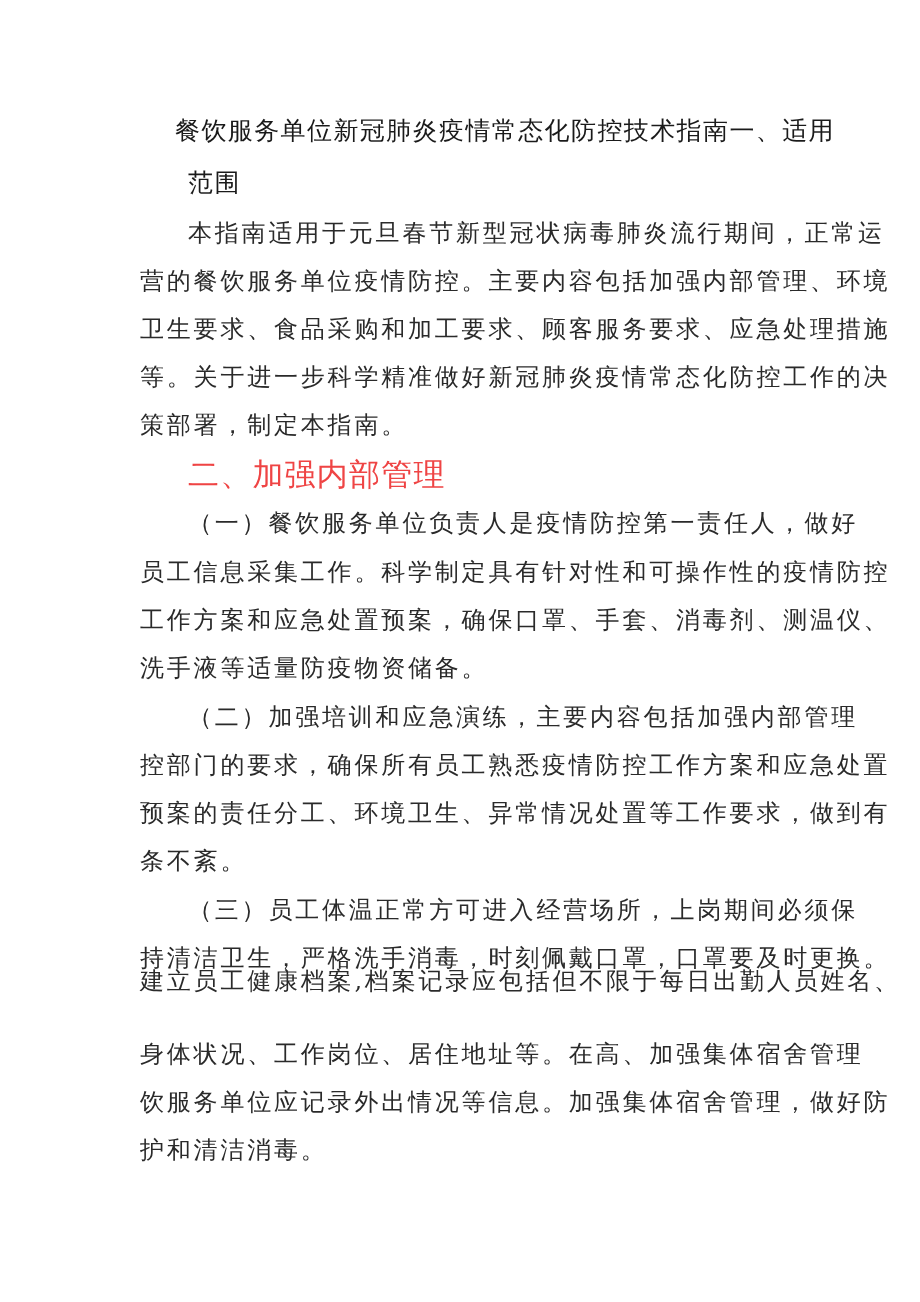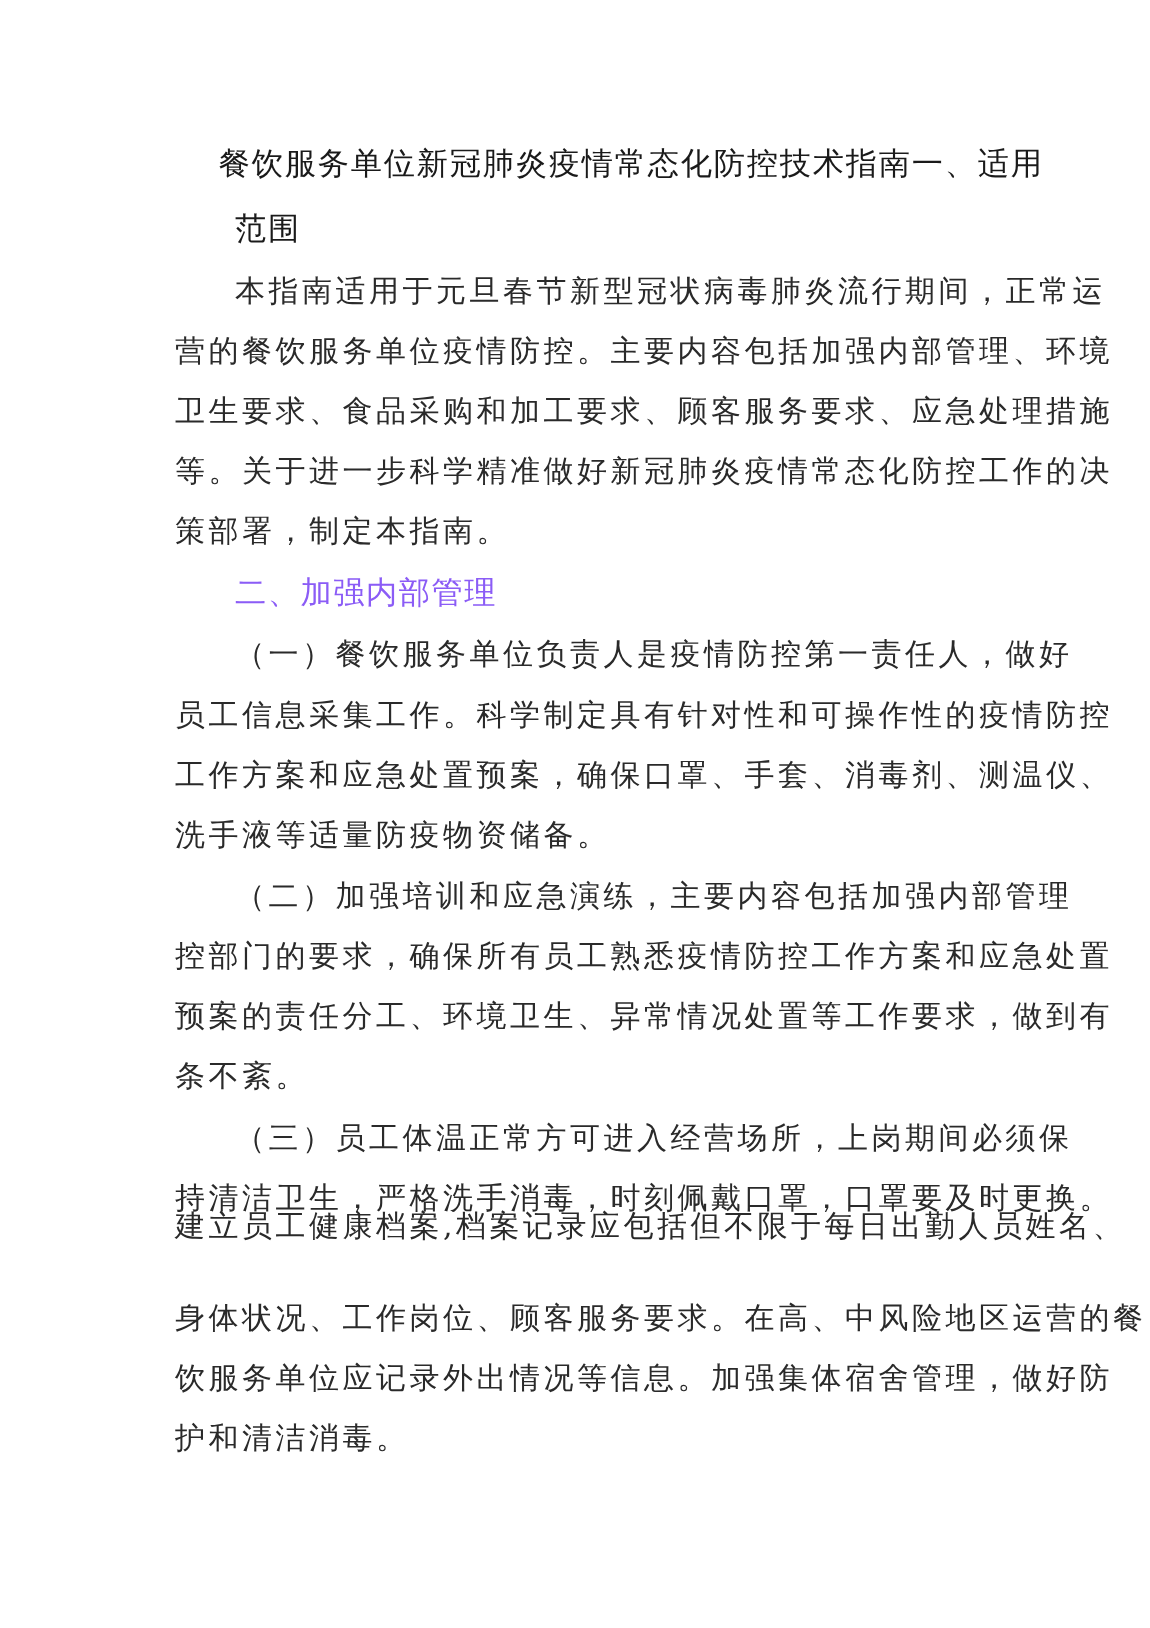--- a/index.html
+++ b/index.html
@@ -26,23 +26,23 @@
       font-size: 24px;
       line-height: 30px;
       letter-spacing: 2.8px;
     }
     .title {
       font-size: 25px;
       letter-spacing: 1.4px;
       color: #1a1a1a;
     }
     .heading {
-      font-size: 25px;
+      font-size: 31px;
       letter-spacing: 1.2px;
-      color: #8b5cf6;
+      color: #ef4444;
     }
   </style>
 </head>
 <body>
 
 <div class="page">
 
   <div class="line title" style="left:175px; top:116px;">餐饮服务单位新冠肺炎疫情常态化防控技术指南一、适用</div>
   <div class="line title" style="left:188px; top:168px;">范围</div>
 
@@ -67,18 +67,18 @@
     <div class="line" style="left:188px; top:702px;">（二）加强培训和应急演练，主要内容包括加强内部管理</div>
     <div class="line" style="left:140px; top:750px;">控部门的要求，确保所有员工熟悉疫情防控工作方案和应急处置</div>
     <div class="line" style="left:140px; top:798px;">预案的责任分工、环境卫生、异常情况处置等工作要求，做到有</div>
     <div class="line" style="left:140px; top:846px;">条不紊。</div>
   </div>
 
   <div>
     <div class="line" style="left:188px; top:895px;">（三）员工体温正常方可进入经营场所，上岗期间必须保</div>
     <div class="line" style="left:140px; top:943px;">持清洁卫生，严格洗手消毒，时刻佩戴口罩，口罩要及时更换。</div>
     <div class="line" style="left:140px; top:966px;">建立员工健康档案,档案记录应包括但不限于每日出勤人员姓名、</div>
-    <div class="line" style="left:140px; top:1039px;">身体状况、工作岗位、顾客服务要求。在高、中风险地区运营的餐</div>
+    <div class="line" style="left:140px; top:1039px;">身体状况、工作岗位、居住地址等。在高、加强集体宿舍管理</div>
     <div class="line" style="left:140px; top:1087px;">饮服务单位应记录外出情况等信息。加强集体宿舍管理，做好防</div>
     <div class="line" style="left:140px; top:1135px;">护和清洁消毒。</div>
   </div>
 
 </div>
 
 </body></html>

